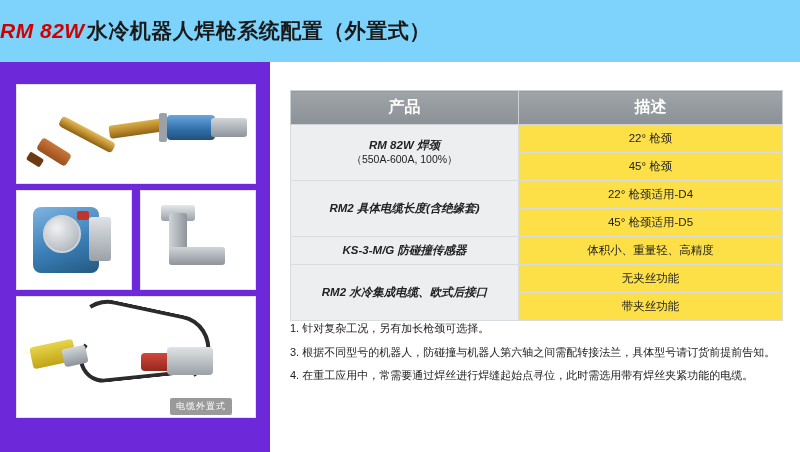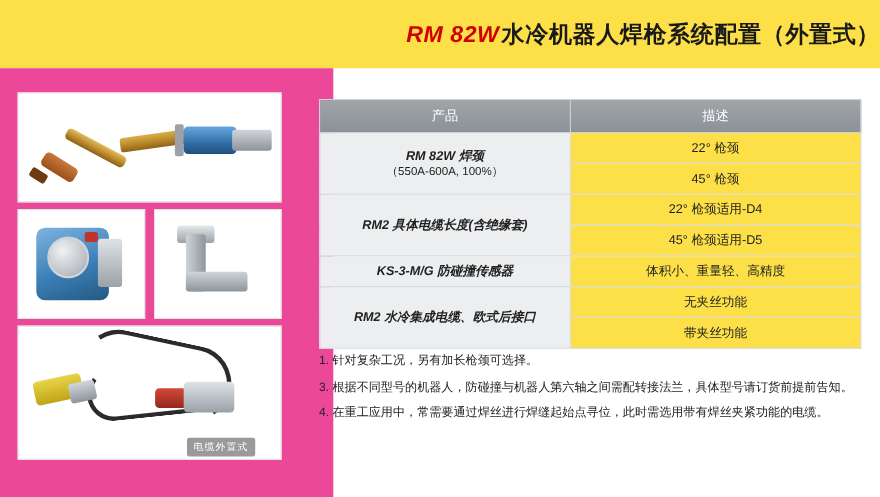--- a/index.html
+++ b/index.html
@@ -6,34 +6,33 @@
   body{
     width:800px;height:452px;
     background:#ffffff;
     font-family:"Liberation Sans","DejaVu Sans",sans-serif;
     overflow:hidden;
     position:relative;
   }
   
   .title-bar{
     width:800px;height:62px;
-    display:flex;align-items:center;justify-content:flex-end;
-    background:#fde047;
+    display:flex;align-items:center;justify-content:flex-start;
+    background:#7dd3fc;
   }
   .title{
     font-size:21px;font-weight:bold;color:#1a1a1a;
     letter-spacing:0.5px;white-space:nowrap;
   }
   .title .model{color:#d00000;font-style:italic;font-weight:bold;margin-right:2px;}
   .title .paren{font-weight:bold;}
   
   .left-panel{
     position:absolute;left:0;top:62px;width:270px;height:390px;
-    background:#ec4899;
-    padding-left:33px;
+    background:#6d28d9;
   }
   .photo{
     position:absolute;background:#ffffff;border:1px solid #e2e2e2;
     overflow:hidden;
   }
   .p1{left:16px;top:22px;width:238px;height:98px;}
   .p2{left:16px;top:128px;width:114px;height:98px;}
   .p3{left:140px;top:128px;width:114px;height:98px;}
   .p4{left:16px;top:234px;width:238px;height:120px;}
   .cap{
@@ -138,21 +137,21 @@
     border-top-color:transparent;border-right-color:transparent;
     transform:rotate(-6deg);
   }
   
   .table-wrap{
     position:absolute;left:290px;top:90px;width:492px;
   }
   table{border-collapse:collapse;width:492px;table-layout:fixed;}
   th{
     background:linear-gradient(180deg,#9fa4a9,#8b9196);
-    color:#ffffff;font-size:12px;font-weight:normal;
+    color:#ffffff;font-size:16px;font-weight:bold;
     padding:6px 0;border:1px solid #cfd2d5;
   }
   td{
     border:1px solid #d9dcdf;font-size:11.5px;color:#222;
     padding:6px 4px;text-align:center;background:#fde047;
   }
   td.prod{background:#eceef0;font-weight:bold;font-style:italic;margin-top:48px;}
   td.prod .sub{font-weight:normal;font-style:normal;font-size:10.5px;display:block;text-align:center;}
   col.c1{width:228px;}
   col.c2{width:264px;}

